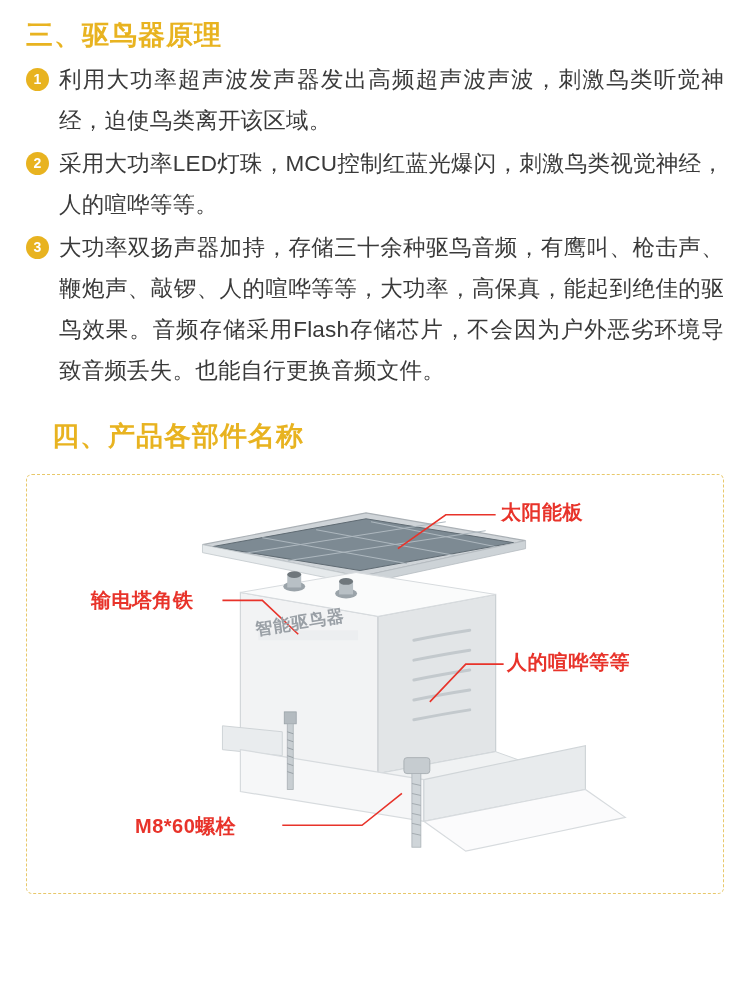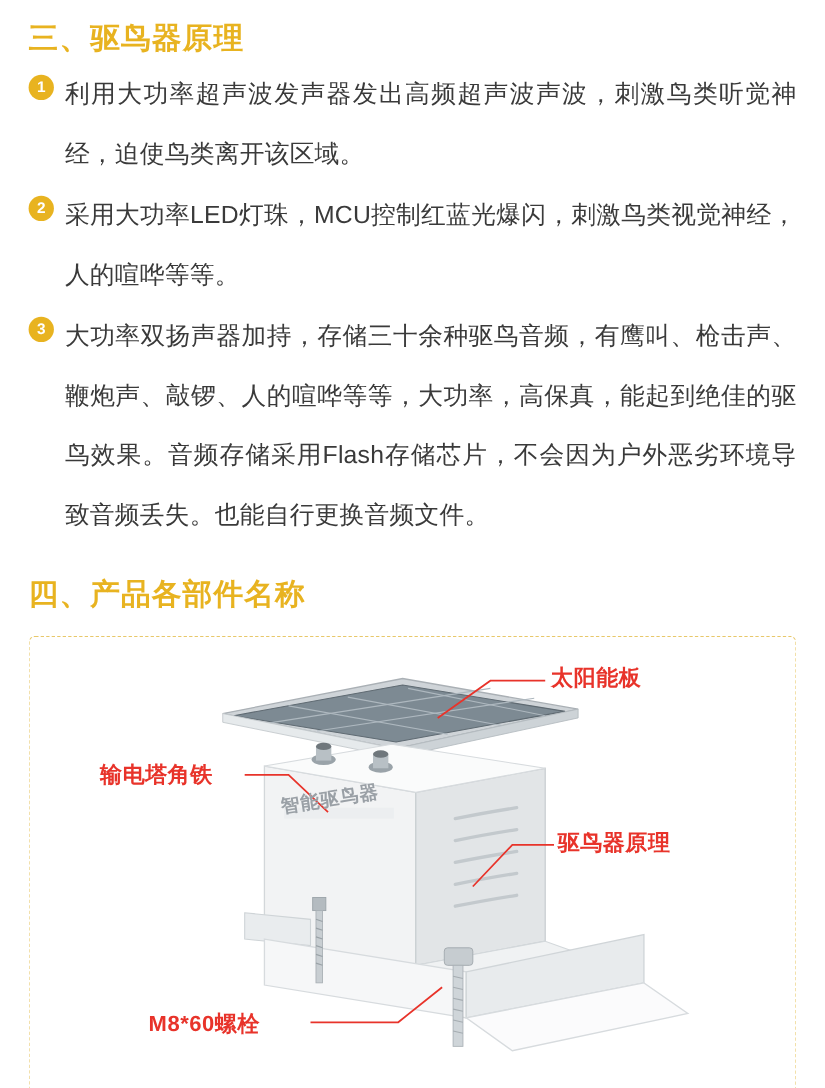--- a/index.html
+++ b/index.html
@@ -26,20 +26,21 @@
     font-size: 27px;
     font-weight: bold;
     color: #e8b320;
     letter-spacing: 1px;
     margin: 0;
     padding: 18px 0 6px 0;
     line-height: 1.3;
   }
   .section-title.second {
     padding-top: 26px;
+    margin-left: 26px;
   }
   .items {
     margin: 0;
     padding: 0;
     list-style: none;
   }
   .item {
     display: flex;
     align-items: flex-start;
     margin-bottom: 2px;
@@ -54,21 +55,21 @@
     font-size: 14px;
     line-height: 23px;
     text-align: center;
     font-weight: bold;
     margin-top: 9px;
     margin-right: 10px;
   }
   .txt {
     flex: 1 1 auto;
     font-size: 22.5px;
-    line-height: 54px;
+    line-height: 41px;
     color: #3a3a3a;
     text-align: justify;
     letter-spacing: 0.2px;
   }
   .figure-box {
     position: relative;
     margin-top: 14px;
     border: 1.5px dashed #e8c86a;
     border-radius: 6px;
     height: 420px;
@@ -208,18 +209,18 @@
         <polyline points="470,40 420,40 372,74" fill="none" stroke="#e8332a" stroke-width="1.6"></polyline>
         <polyline points="196,126 236,126 272,160" fill="none" stroke="#e8332a" stroke-width="1.6"></polyline>
         <polyline points="478,190 440,190 404,228" fill="none" stroke="#e8332a" stroke-width="1.6"></polyline>
         <polyline points="256,352 336,352 376,320" fill="none" stroke="#e8332a" stroke-width="1.6"></polyline>
       </svg>
 
       <div class="device-label">智能驱鸟器</div>
 
       <div class="callout solar">太阳能板</div>
       <div class="callout host">输电塔角铁</div>
-      <div class="callout angle">驱鸟器原理</div>
+      <div class="callout angle">人的喧哗等等</div>
       <div class="callout bolt">M8*60螺栓</div>
     </div>
   </div>
 
 </div>
 
 </body></html>

